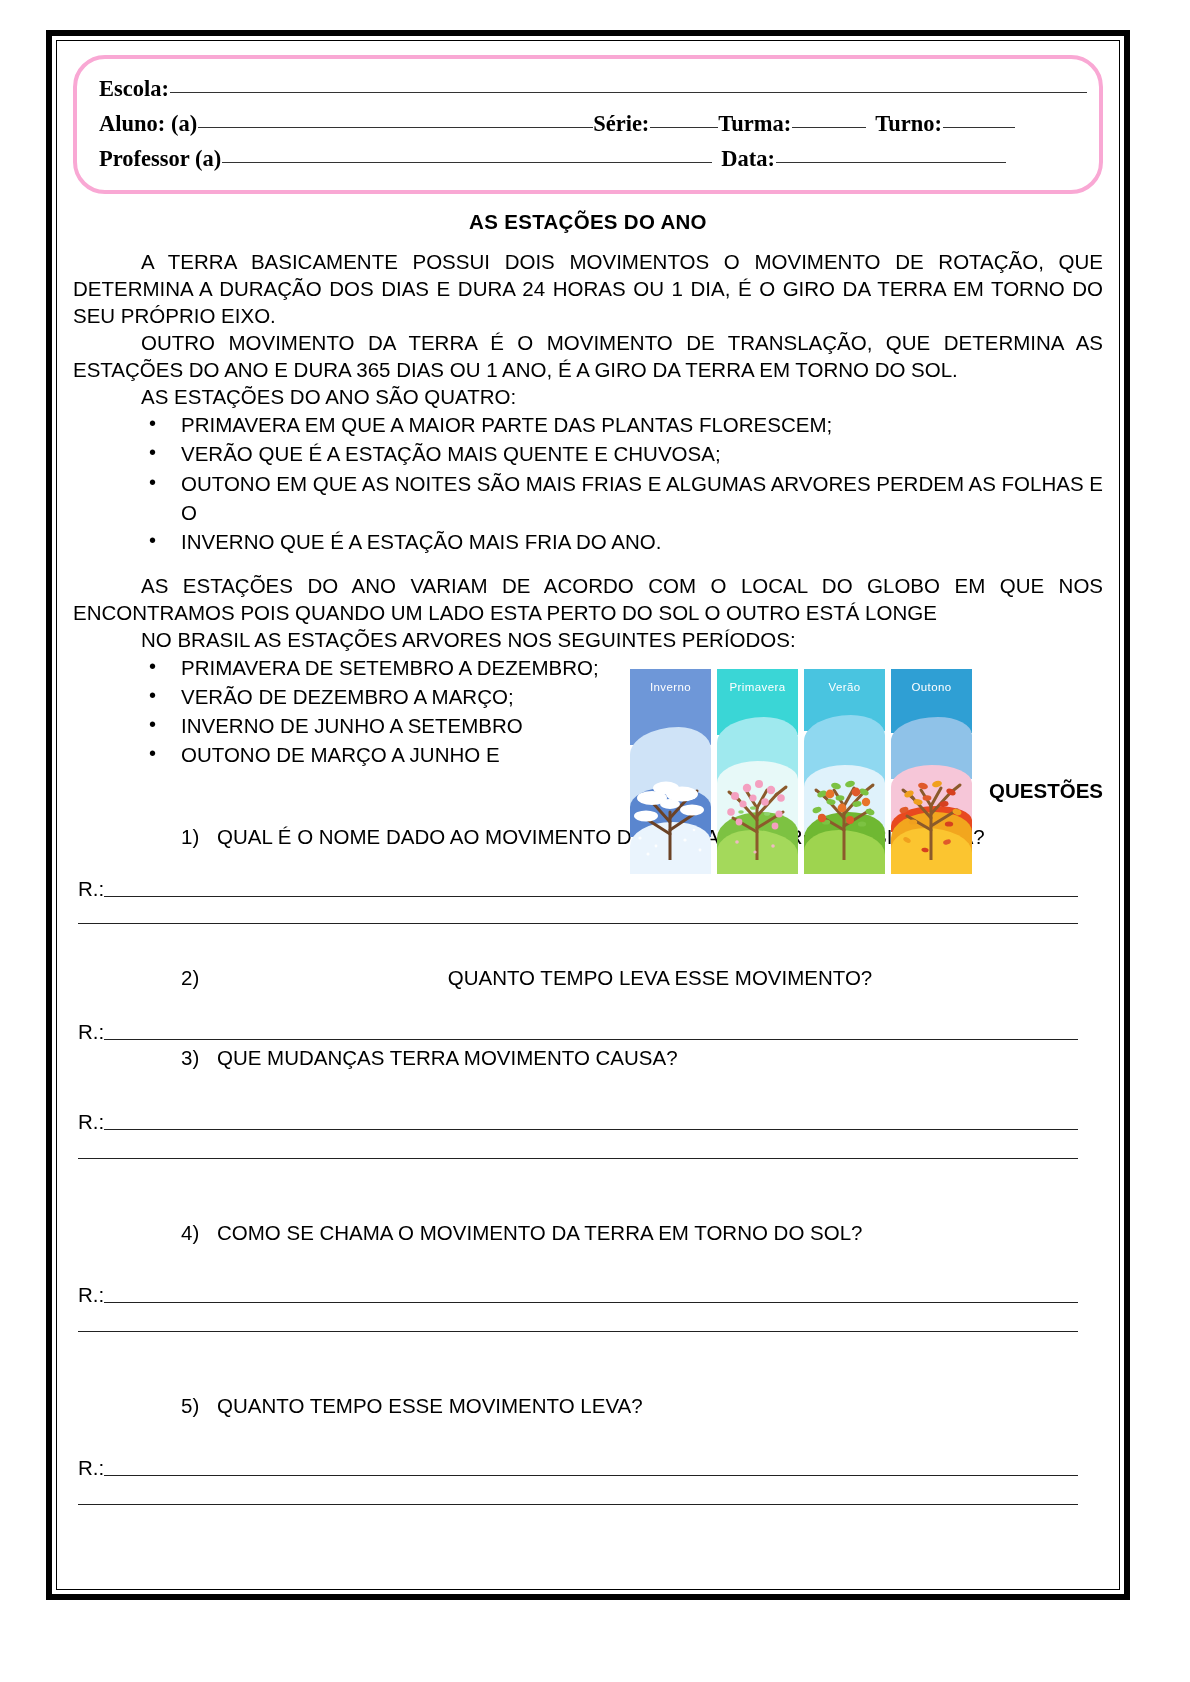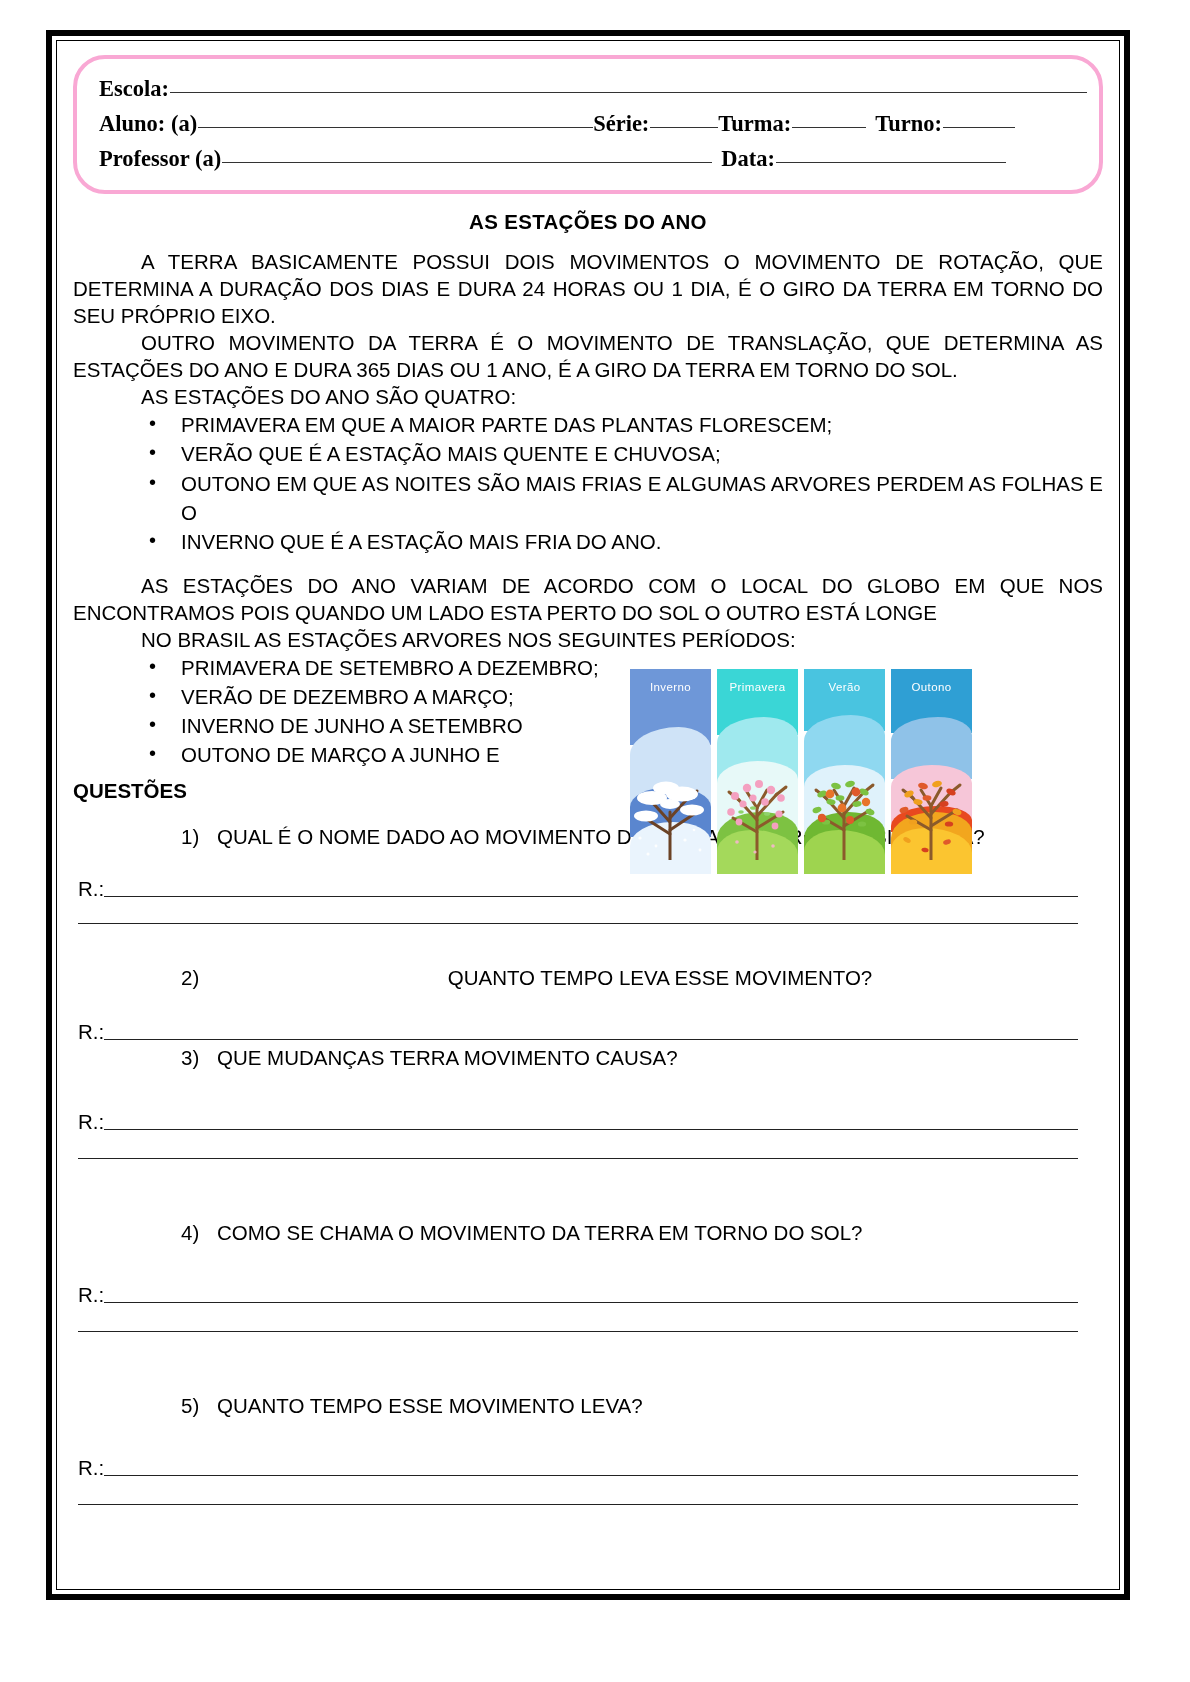--- a/index.html
+++ b/index.html
@@ -176,20 +176,21 @@
   .p-outono .ground { bottom: 0; height: 62px; background: #f2a61e; border-radius: 55% 45% 0 0 / 26px 20px 0 0; }
   .p-outono .ground2{ position:absolute; left:0; width:100%; bottom: 0; height: 46px; background: #fbc530; border-radius: 45% 60% 0 0 / 22px 26px 0 0;}
   .p-outono .red-slope { position:absolute; left:0; width:100%; bottom: 42px; height: 26px; background:#e8491f; border-radius: 55% 45% 0 0 / 20px 14px 0 0;}
 
   .tree-svg { position: absolute; left: 0; bottom: 14px; width: 100%; height: 118px; z-index: 5; }
 
   
   .questoes-head {
     font-weight: bold;
     font-size: 20.5px;
+    text-align: right;
   }
   ol.questions {
     margin: 0;
     padding-left: 108px;
     list-style: none;
     counter-reset: q;
   }
   ol.questions > li {
     font-size: 20.5px;
     position: relative;

